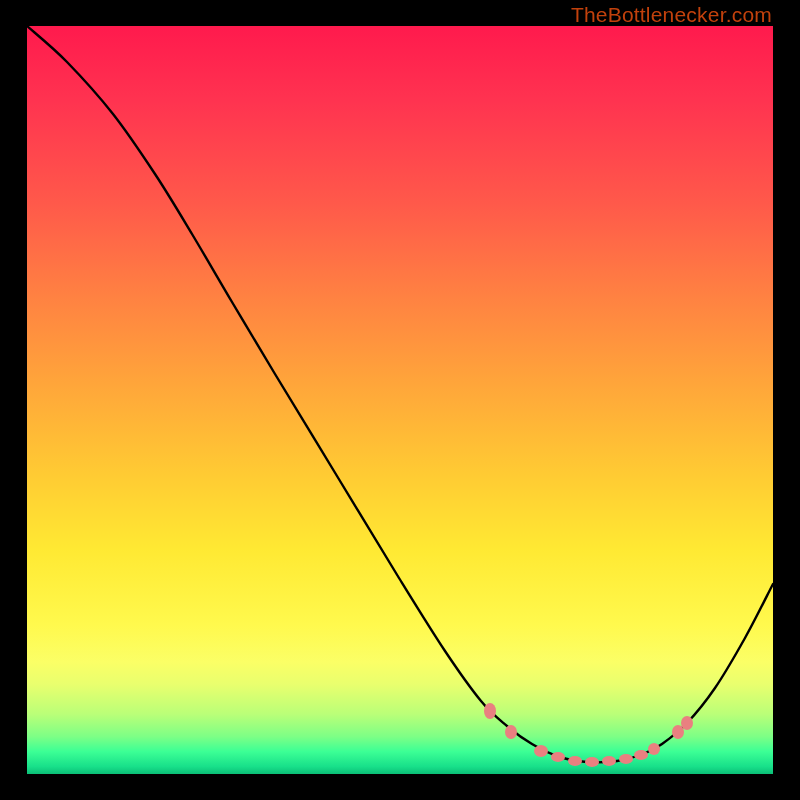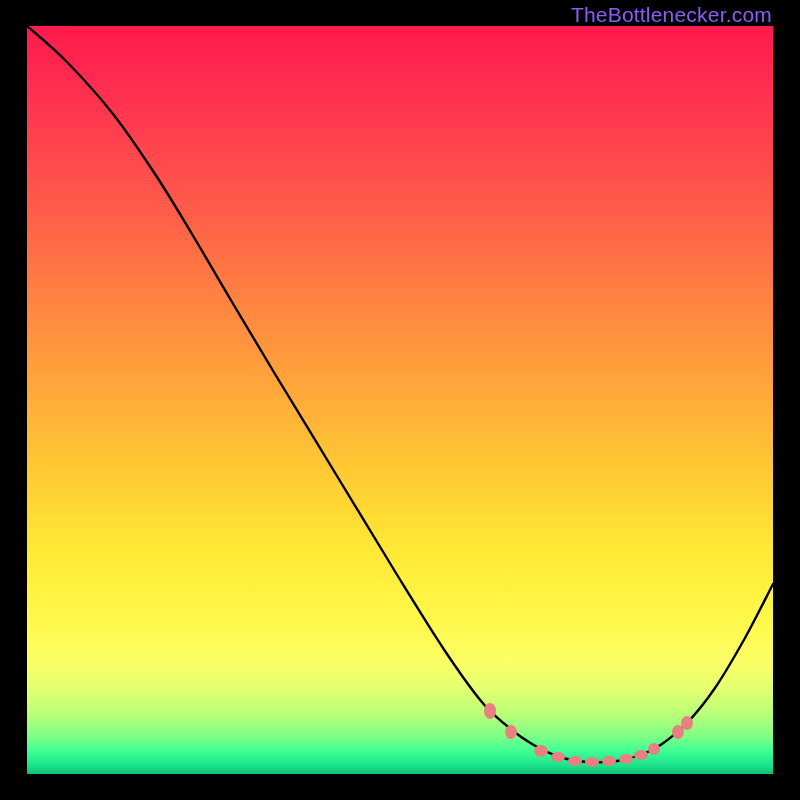--- a/index.html
+++ b/index.html
@@ -42,21 +42,21 @@
     );
   }
   .curve {
     position: absolute;
     inset: 0;
   }
   .watermark {
     position: absolute;
     top: 3px;
     right: 28px;
-    color: #8b5cf6;
+    color: #c2410c;
     font-size: 21px;
     letter-spacing: 0.2px;
     font-weight: 500;
   }
 </style>
 </head>
 <body>
 
 <div class="watermark">TheBottlenecker.com</div>
 

